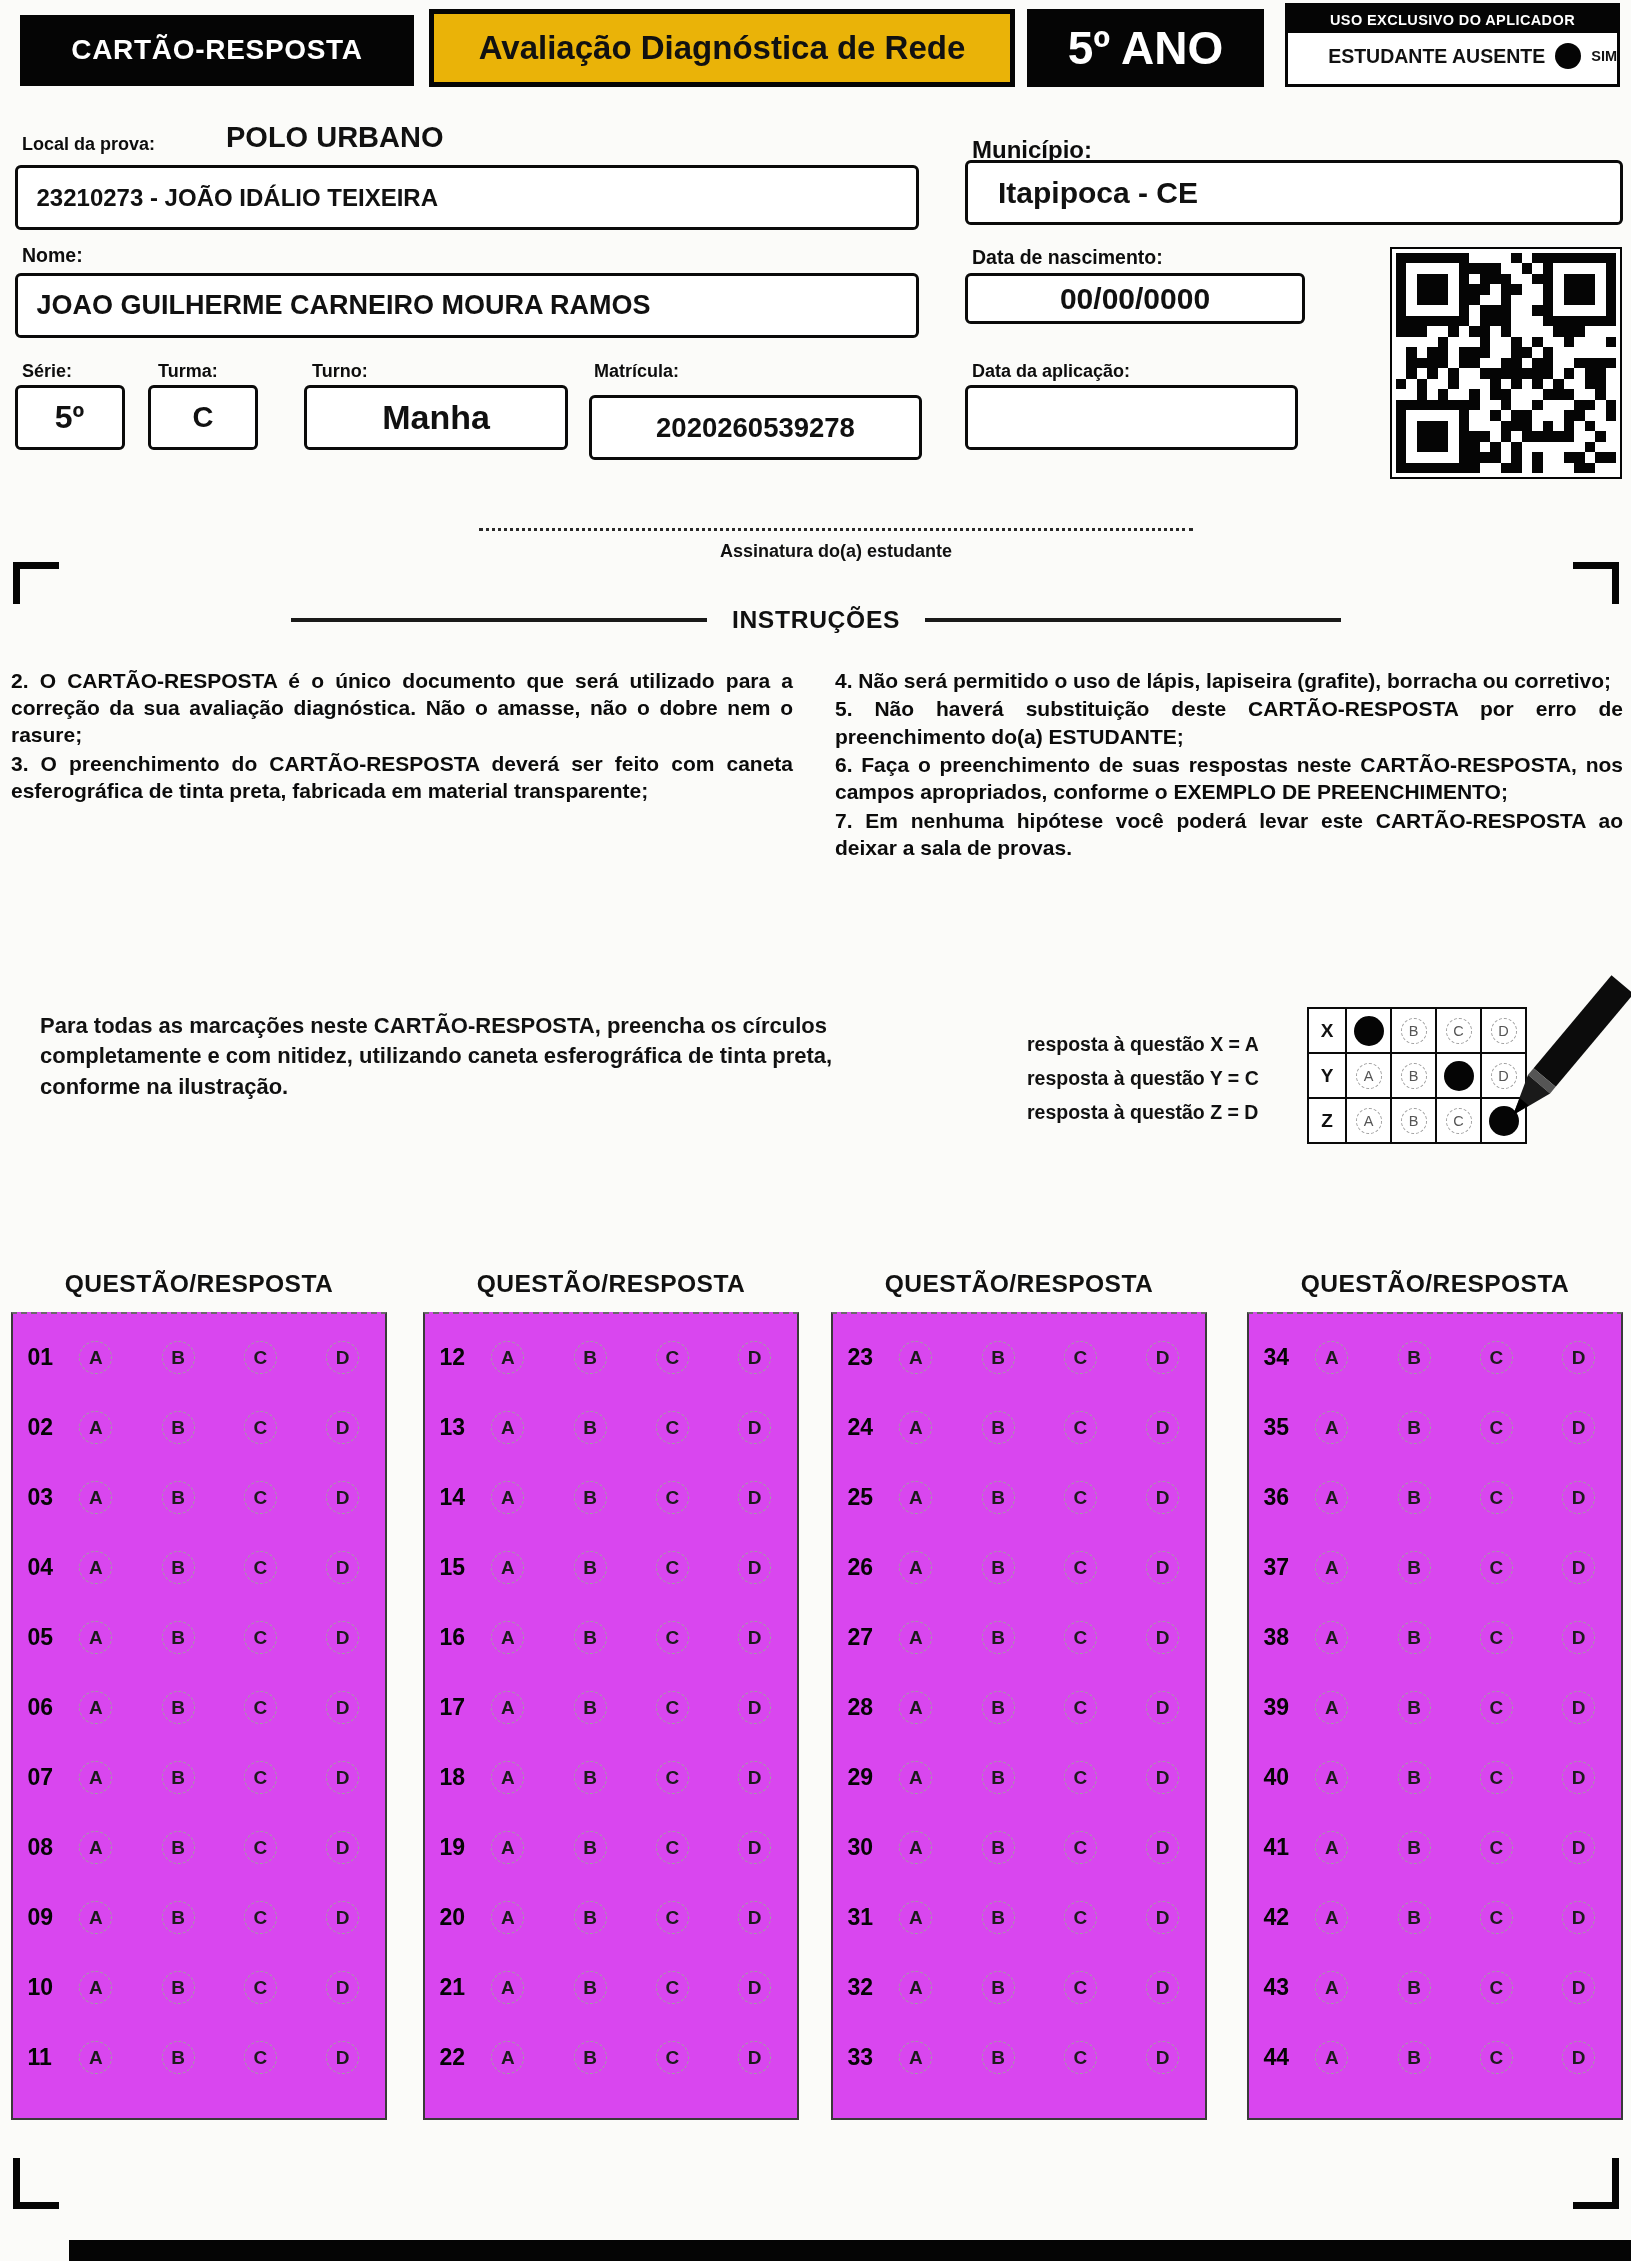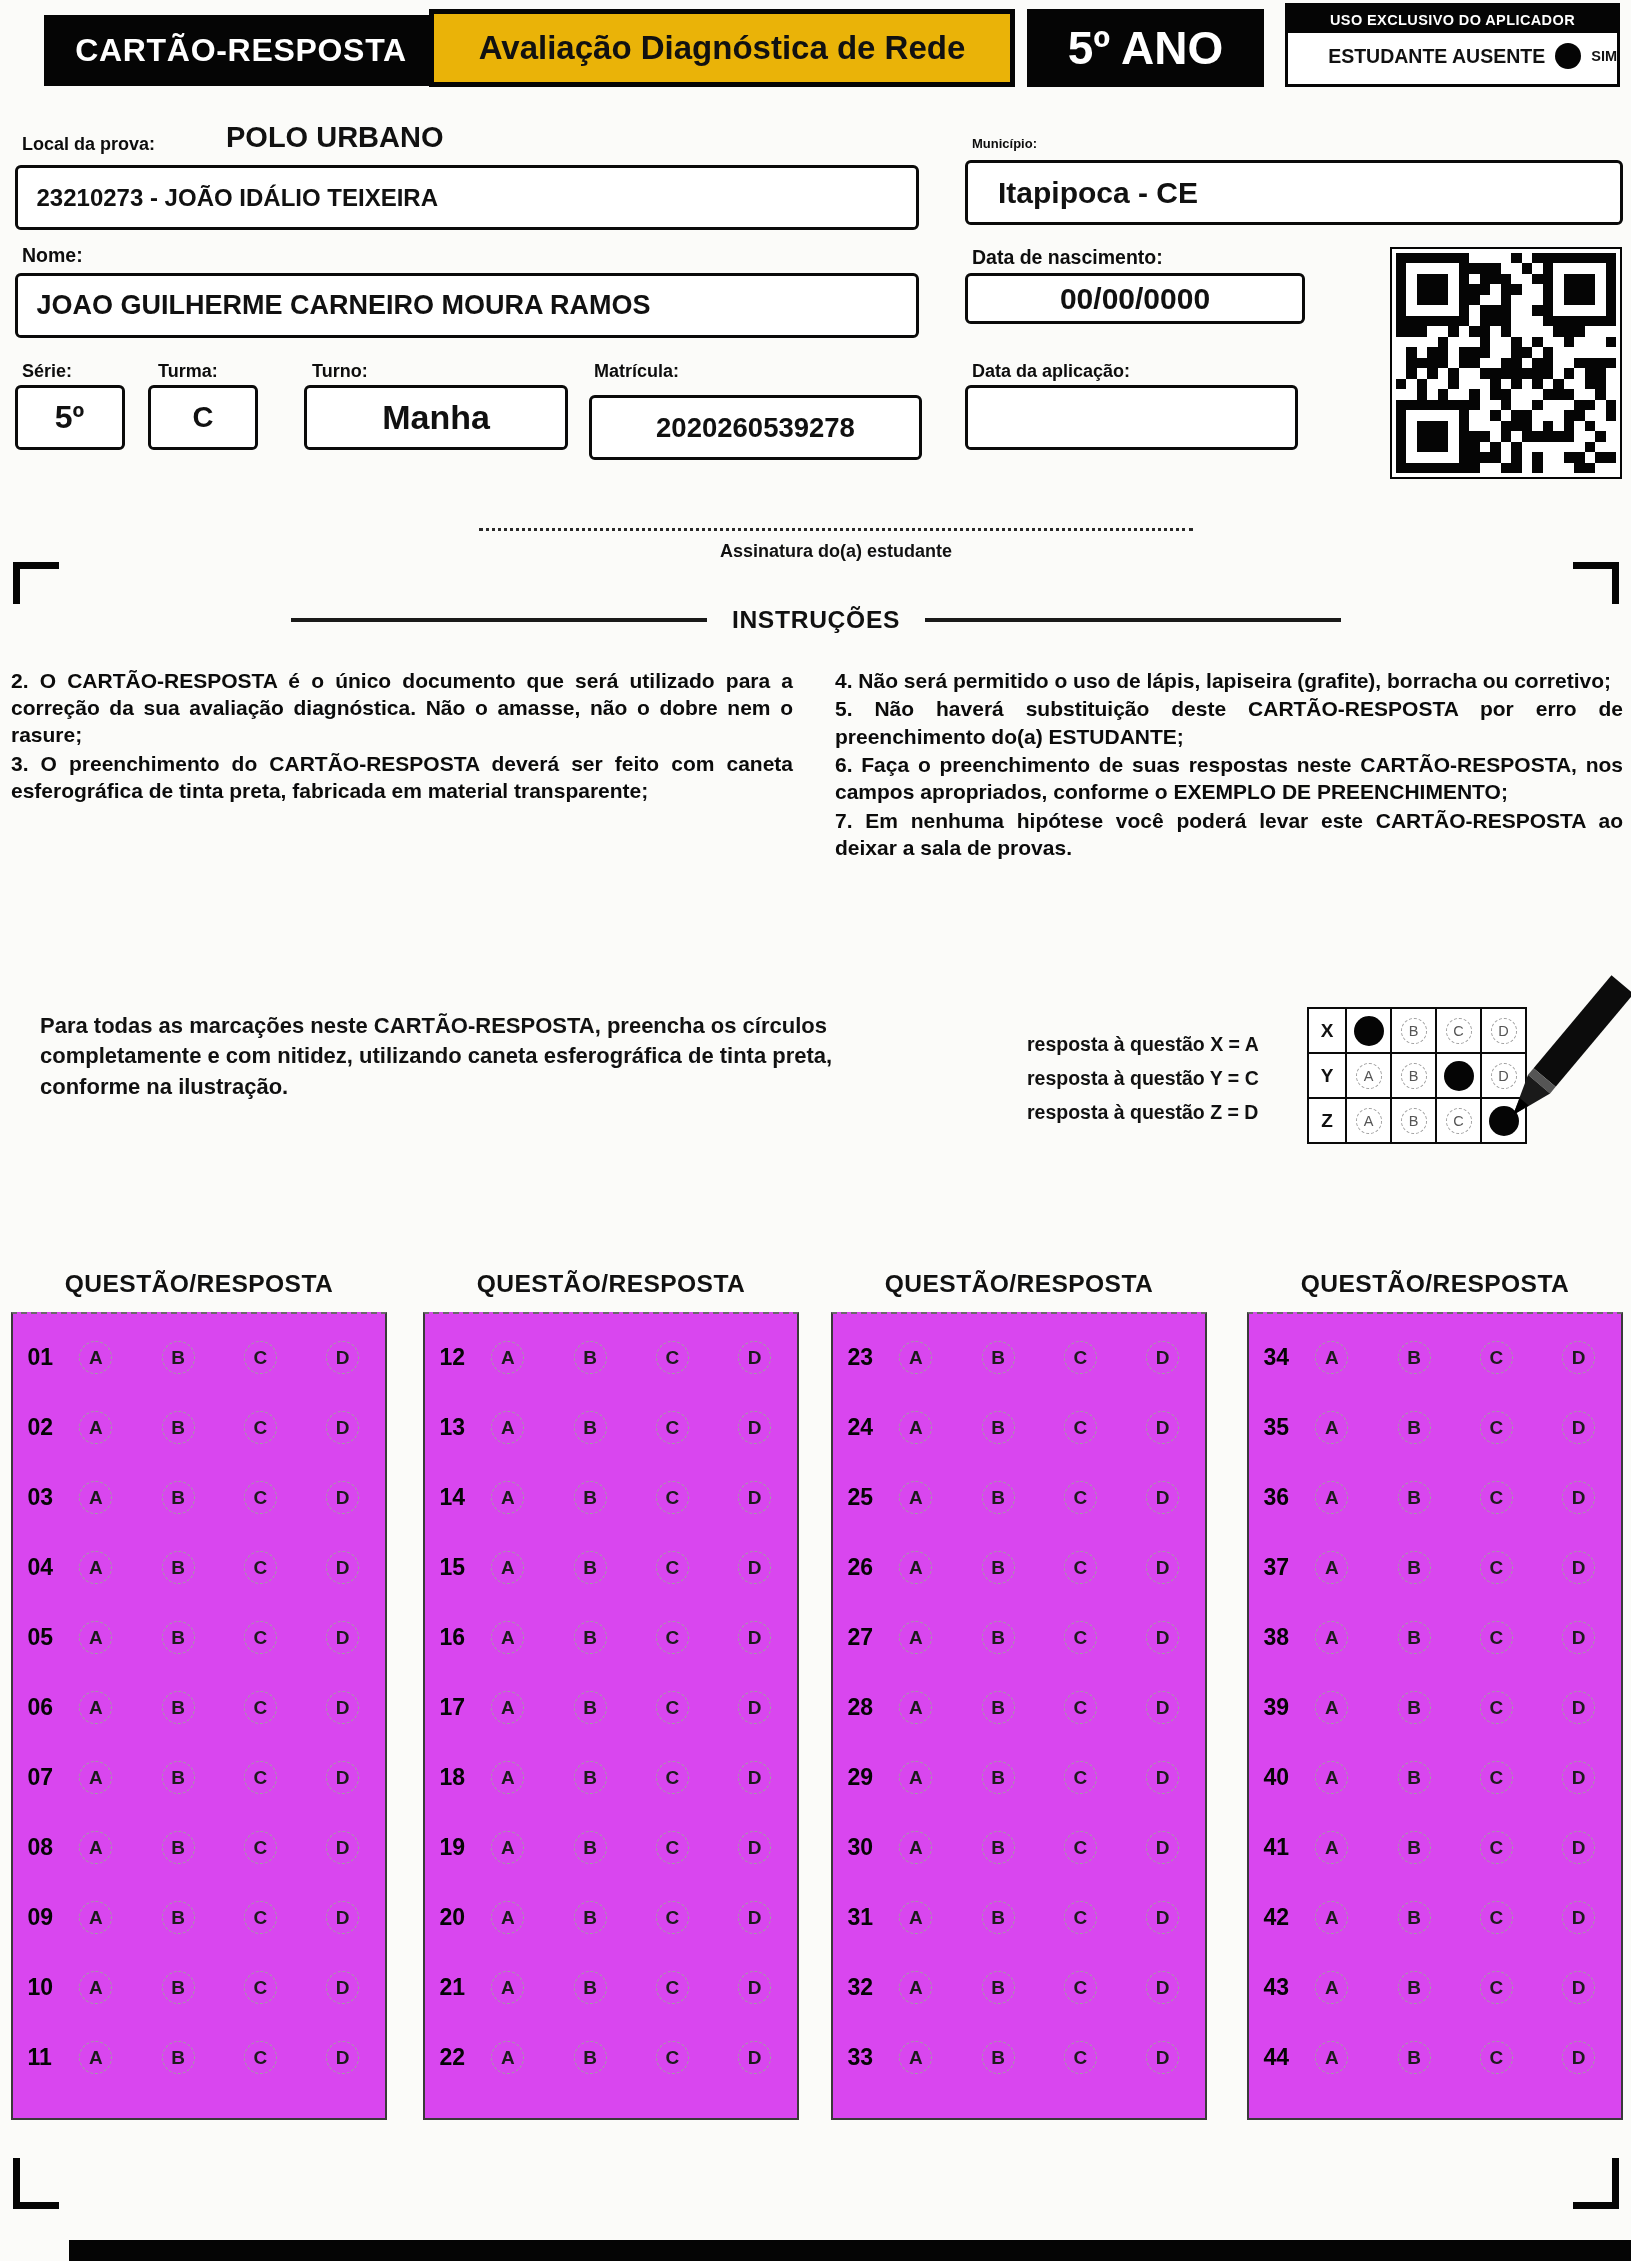--- a/index.html
+++ b/index.html
@@ -9,21 +9,21 @@
     width:1632px; height:2261px;
     background:#fbfbf9;
     font-family:"Liberation Sans", sans-serif;
     color:#111;
     overflow:hidden;
   }
   .abs { position:absolute; }
 
   
   .black-box { background:#050505; color:#fff; display:flex; align-items:center; justify-content:center; font-weight:bold; }
-  .card-title { left:20px; top:14.5px; width:394px; height:71px; font-size:32px; letter-spacing:0.7px;margin-left:24px; }
+  .card-title { left:20px; top:14.5px; width:394px; height:71px; font-size:28px; letter-spacing:0.7px; }
   .exam-title { left:429px; top:8.7px; width:586px; height:78px; border:5.8px solid #050505; background:#eab308;
                 display:flex; align-items:center; justify-content:center; font-weight:bold; font-size:33px; }
   .grade-box { left:1027px; top:8.7px; width:237px; height:78px; font-size:46px; }
   .aplicador-box { left:1285px; top:2.9px; width:335px; height:84px; border:3.6px solid #050505; background:#fff; }
   .aplicador-strip { background:#050505; color:#fff; height:27.5px; display:flex; align-items:center; justify-content:center;
                      font-size:14.5px; font-weight:bold; letter-spacing:0.4px; }
   .absent-row { display:flex; align-items:center; justify-content:flex-end; gap:10px; padding:10px 0 0 13px; }
   .absent-label { font-size:19.5px; font-weight:bold; }
   .absent-bubble { width:26px; height:26px; border-radius:50%; background:#050505; display:inline-block; }
   .absent-sim { font-size:14.5px; font-weight:bold; }
@@ -90,21 +90,21 @@
   <div class="aplicador-strip">USO EXCLUSIVO DO APLICADOR</div>
   <div class="absent-row">
     <span class="absent-label">ESTUDANTE AUSENTE</span>
     <span class="absent-bubble"></span>
     <span class="absent-sim">SIM</span>
   </div>
 </div>
 
 <div class="abs field-label" style="left:22px; top:134px;">Local da prova:</div>
 <div class="abs polo" style="left:226px; top:121px;">POLO URBANO</div>
-<div class="abs field-label" style="left:972px; top:136px; font-size:13px;text-align:center;">Município:</div>
+<div class="abs field-label" style="left:972px; top:136px; font-size:24px;text-align:center;">Município:</div>
 
 <div class="abs field-box" style="left:14.5px; top:165px; width:904px; height:65px; padding-left:19px; font-size:24px;">23210273 - JOÃO IDÁLIO TEIXEIRA</div>
 <div class="abs field-box" style="left:965px; top:160px; width:658px; height:65px; padding-left:30px; font-size:30px;">Itapipoca - CE</div>
 
 <div class="abs field-label" style="left:22px; top:244px; font-size:19.5px;">Nome:</div>
 <div class="abs field-box" style="left:14.5px; top:273px; width:904px; height:65px; padding-left:19px; font-size:27px;">JOAO GUILHERME CARNEIRO MOURA RAMOS</div>
 
 <div class="abs field-label" style="left:972px; top:246px; font-size:19.5px;">Data de nascimento:</div>
 <div class="abs field-box" style="left:965px; top:273px; width:340px; height:51px; justify-content:center; font-size:30px;">00/00/0000</div>
 

